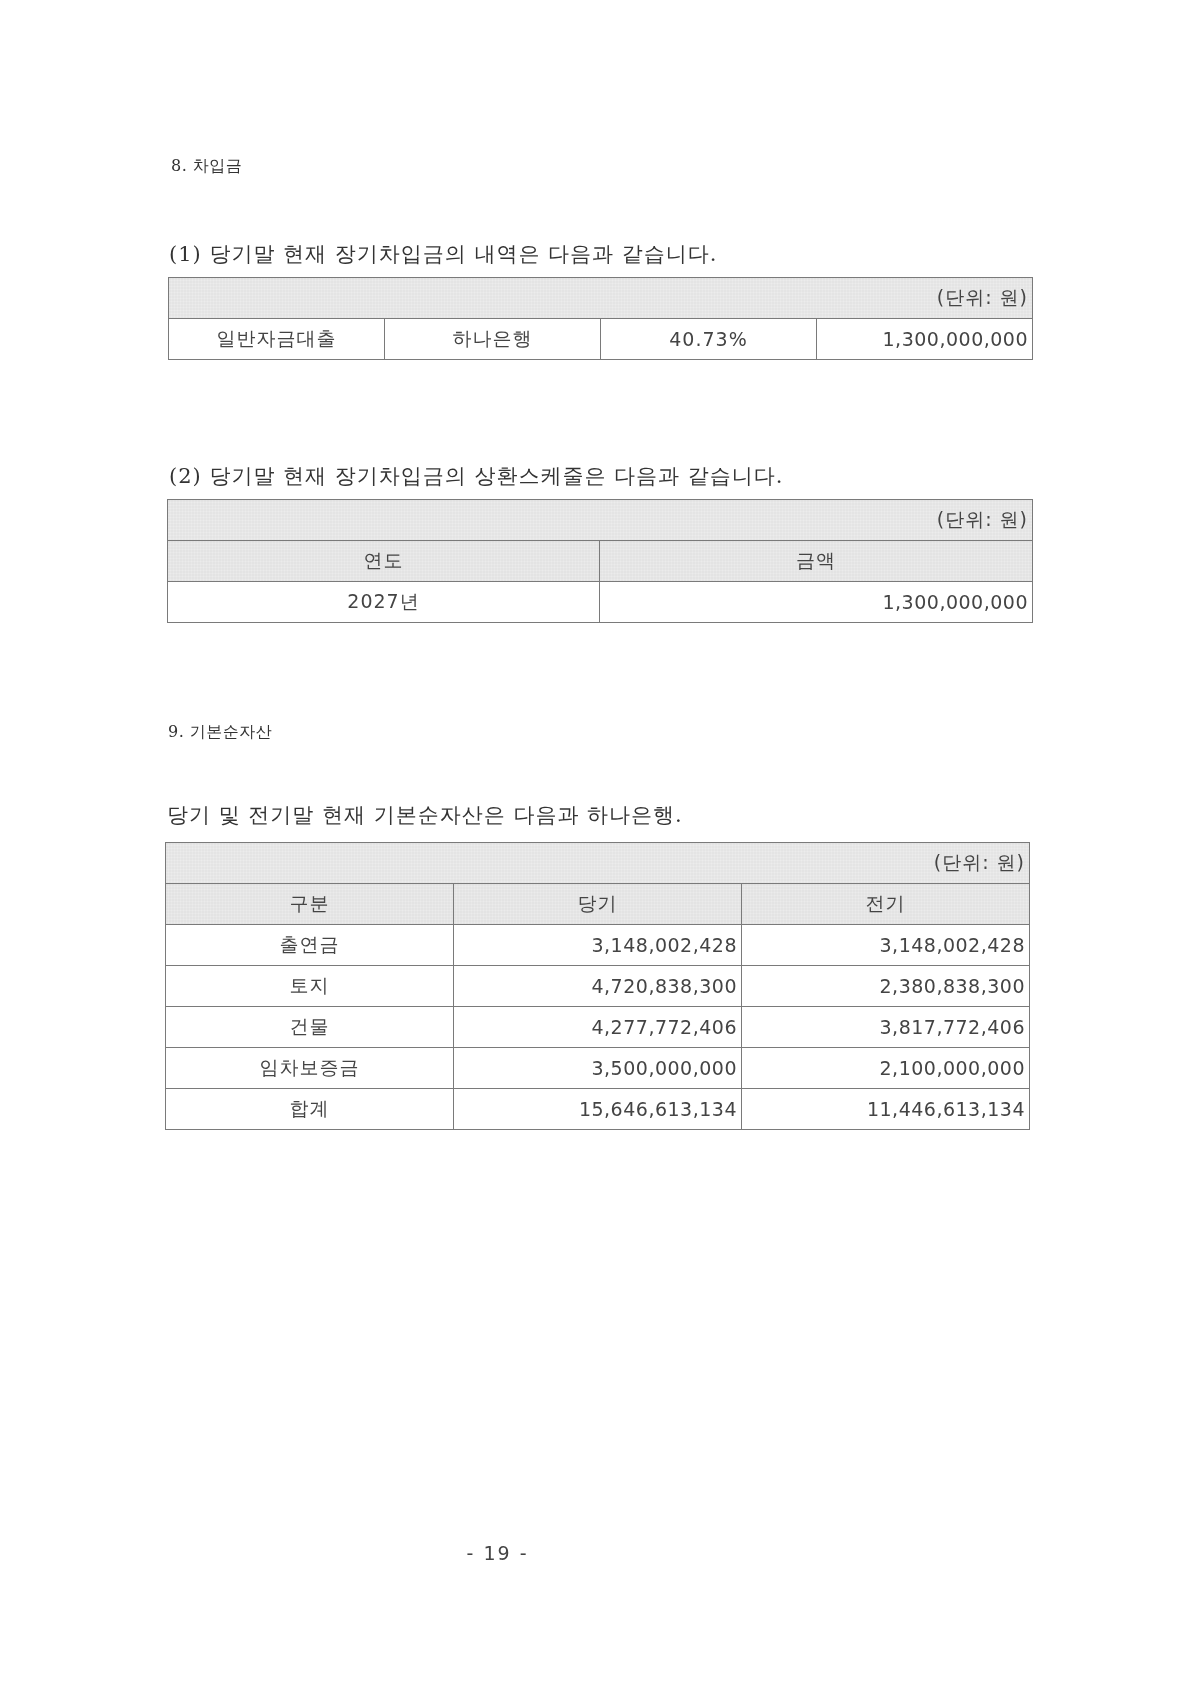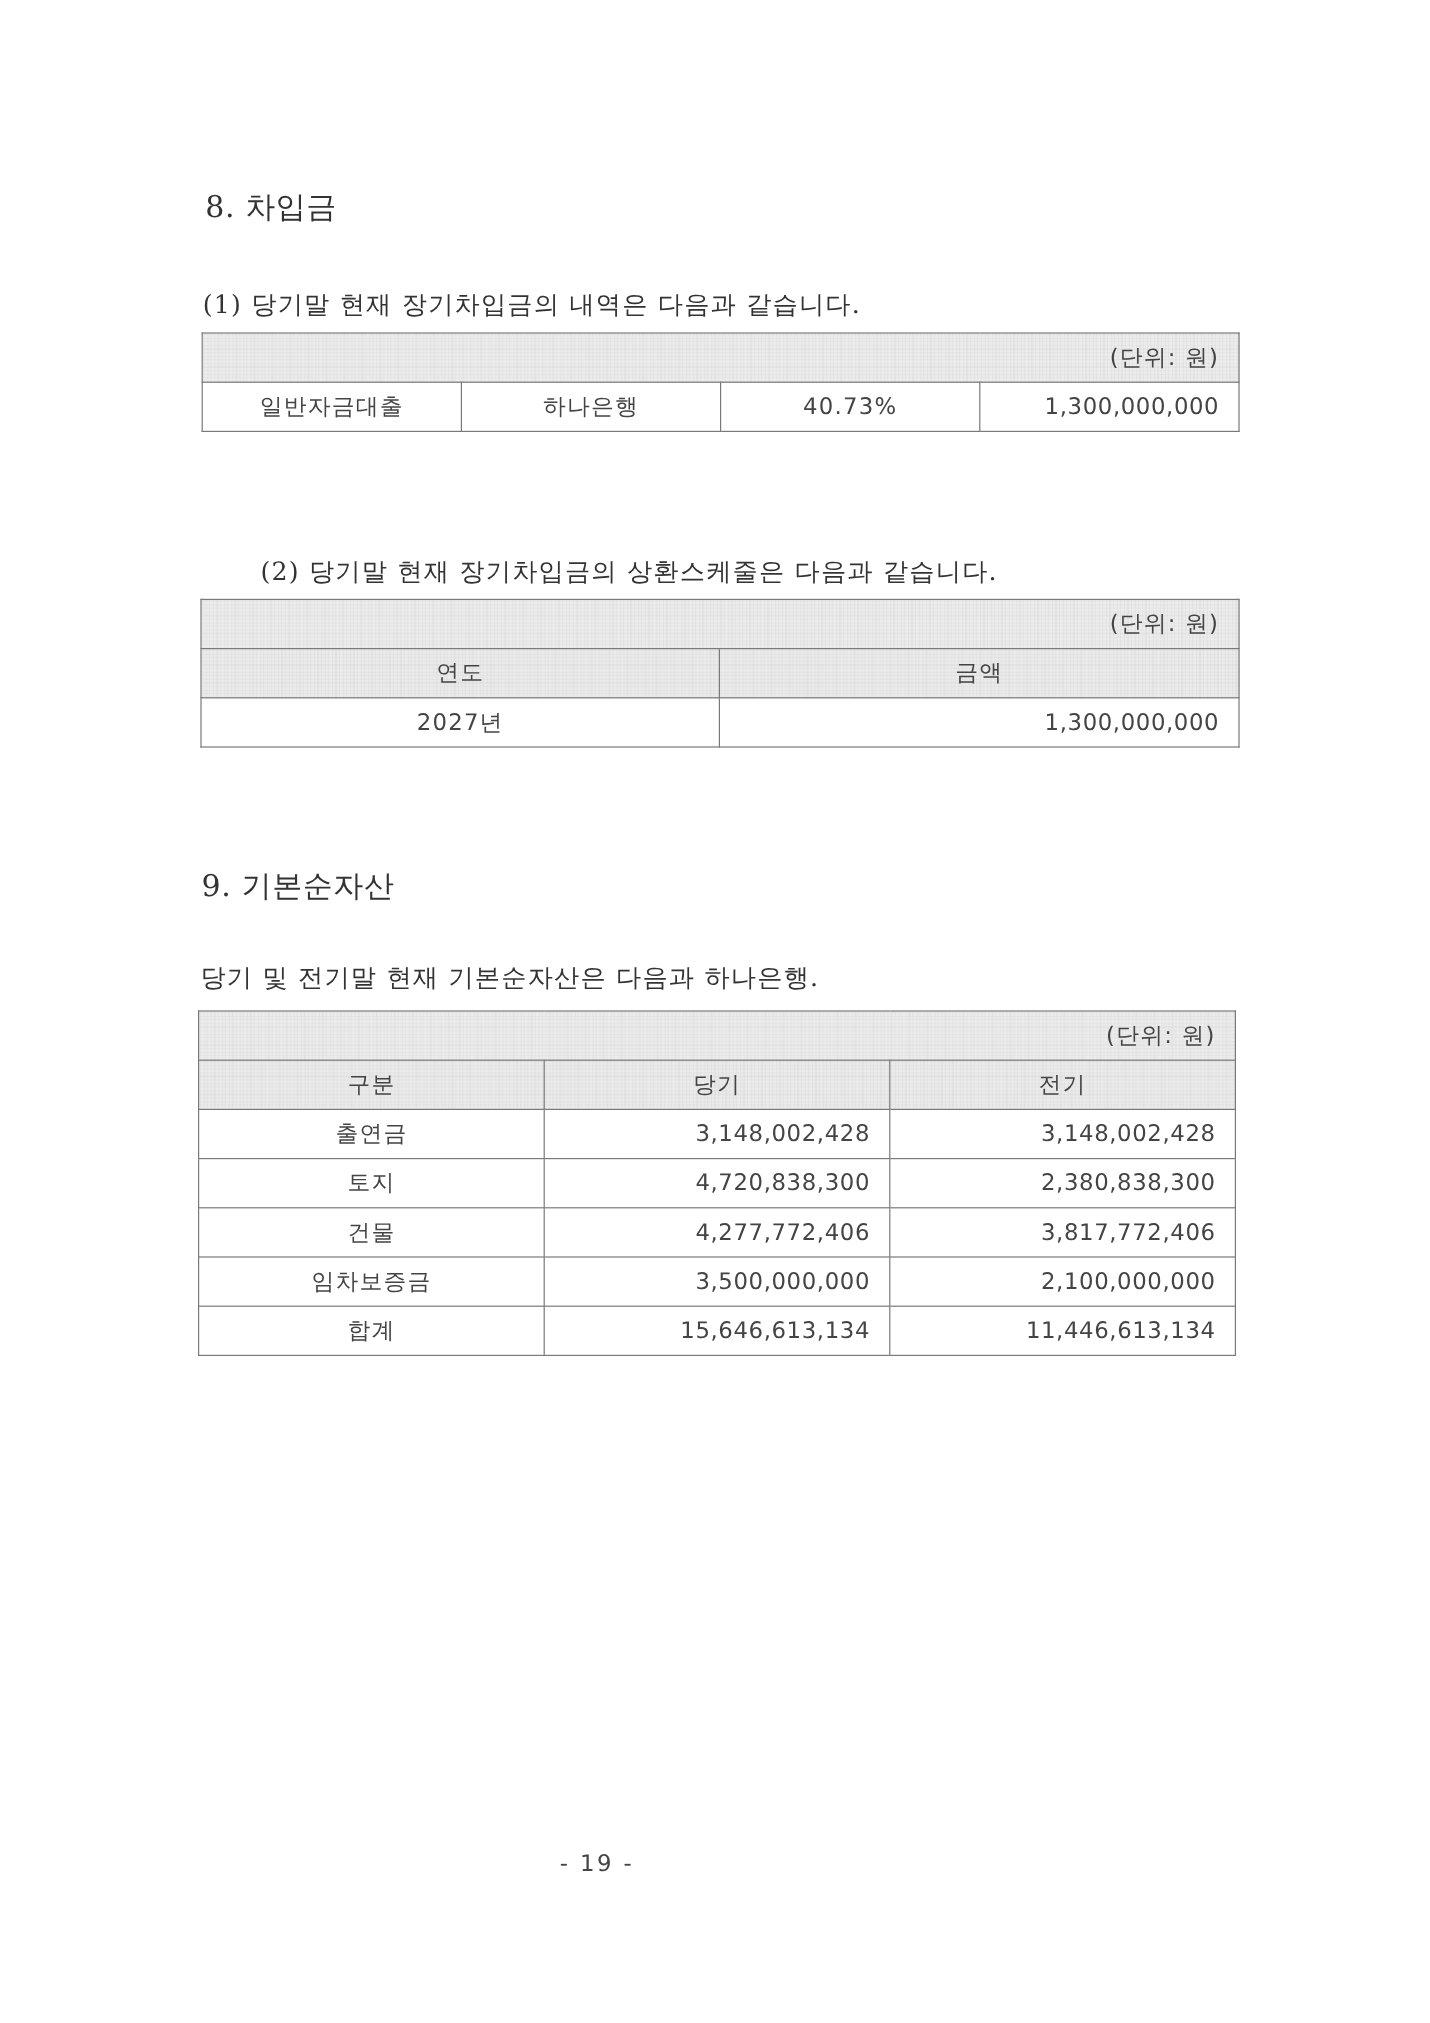--- a/index.html
+++ b/index.html
@@ -2,28 +2,28 @@
 <html><head>
 <meta charset="utf-8">
 <style>
   html, body { margin: 0; padding: 0; }
   body {
     width: 1192px; height: 1686px; background: #ffffff; position: relative; overflow: hidden;
     font-family: "DejaVu Sans", sans-serif; color: #3a3a3a;
   }
   .serif { font-family: "DejaVu Serif", "Liberation Serif", serif; color: #333; }
   .abs { position: absolute; }
-  .h-section { font-size: 25px; letter-spacing: 0.5px; }
+  .h-section { font-size: 16px; letter-spacing: 0.5px; }
   .para { font-size: 21px; letter-spacing: 1px; white-space: nowrap; }
   table.fin {
     position: absolute; border-collapse: collapse; table-layout: fixed;
     font-family: "DejaVu Sans", sans-serif; font-size: 19px; color: #444;
   }
   table.fin td {
-    border: 1.5px solid #7a7a7a; height: 41px; padding: 0 16px; box-sizing: border-box;
+    border: 1.5px solid #7a7a7a; height: 41px; padding: 0 4px; box-sizing: border-box;
     white-space: nowrap;
   }
   .unit-row td {
     background: #ececec;
     background-image: repeating-linear-gradient(0deg, rgba(0,0,0,0.03) 0 1px, transparent 1px 3px),
                       repeating-linear-gradient(90deg, rgba(0,0,0,0.03) 0 1px, transparent 1px 3px);
     text-align: right; letter-spacing: 1px;
   }
   .head-row td {
     background: #ebebeb;
@@ -55,21 +55,21 @@
   </tr>
   <tr>
     <td class="c">일반자금대출</td>
     <td class="c">하나은행</td>
     <td class="c">40.73%</td>
     <td class="r">1,300,000,000</td>
   </tr>
 </tbody>
   </table>
 
-<div class="abs serif para" style="left:169px; top:462px;margin-left:48px;">(2) 당기말 현재 장기차입금의 상환스케줄은 다음과 같습니다.</div>
+<div class="abs serif para" style="left:169px; top:462px;">(2) 당기말 현재 장기차입금의 상환스케줄은 다음과 같습니다.</div>
 
 <table class="fin" style="left:167px; top:499px; width:865px;">
   <colgroup>
       <col style="width:432px">
       <col style="width:433px">
     </colgroup>
   <tbody>
       <tr class="unit-row">
     <td colspan="2">(단위: 원)</td>
   </tr>

